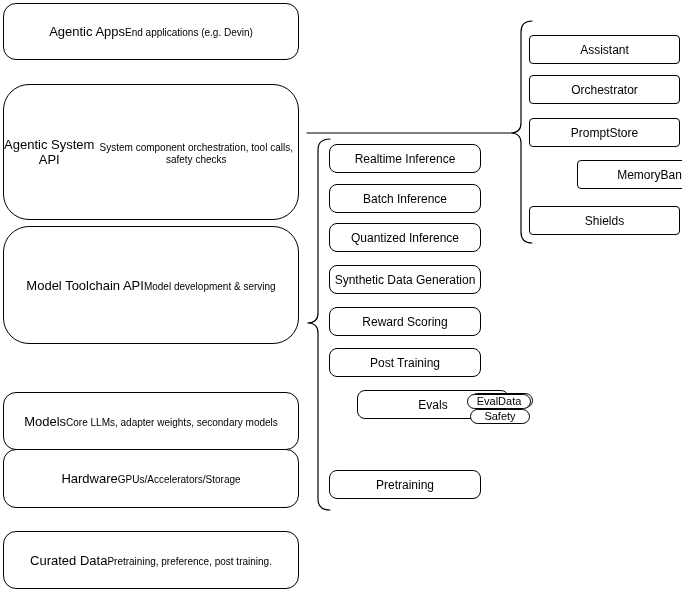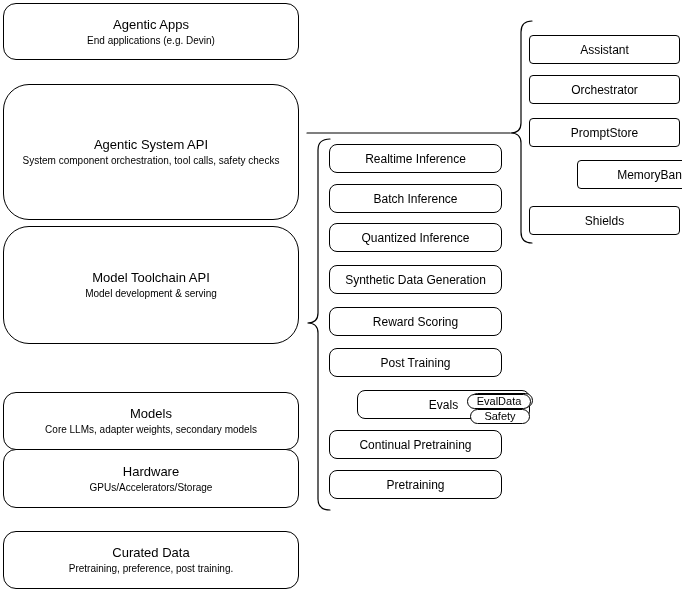--- a/index.html
+++ b/index.html
@@ -9,31 +9,31 @@
     background:#fff;
     font-family:"Liberation Sans", sans-serif;
     color:#000;
     overflow:hidden;
   }
   .node{
     position:absolute;
     box-sizing:border-box;
     background:#fff;
     border:1px solid #000;
-    display:flex;flex-direction:column;
+    display:flex;flex-direction:row;
     align-items:center;justify-content:center;
     text-align:center;
     z-index:2;
   }
   .node .title{font-size:13px;line-height:15px;}
   .node .sub{font-size:10px;line-height:12px;margin-top:3px;}
   .lbox{left:3px;width:296px;border-radius:13px;}
   .bigr{border-radius:26px;}
   .mbox{
-    position:absolute;left:329px;width:173px;height:29px;
+    position:absolute;left:329px;width:152px;height:29px;
     box-sizing:border-box;background:#fff;border:1px solid #000;border-radius:8px;
     display:flex;align-items:center;justify-content:center;
     font-size:12px;z-index:2;text-align:center;
   }
   .rbox{
     position:absolute;left:529px;width:151px;height:29px;
     box-sizing:border-box;background:#fff;border:1px solid #000;border-radius:4px;
     display:flex;align-items:center;justify-content:center;
     font-size:12px;z-index:2;text-align:center;
   }
@@ -87,21 +87,20 @@
     <div class="sub">Pretraining, preference, post training.</div>
   </div>
 
   <div class="mbox" style="top:144px;">Realtime Inference</div>
   <div class="mbox" style="top:184px;">Batch Inference</div>
   <div class="mbox" style="top:223px;">Quantized Inference</div>
   <div class="mbox" style="top:265px;">Synthetic Data Generation</div>
   <div class="mbox" style="top:307px;">Reward Scoring</div>
   <div class="mbox" style="top:348px;">Post Training</div>
   <div class="mbox" style="top:390px;margin-left:28px;">Evals</div>
-  <div class="mbox" style="top:430px;">Continual Pretraining</div>
   <div class="mbox" style="top:470px;">Pretraining</div>
 
   <div class="pill" style="left:470px;top:393px;width:63px;font-weight:bold;">Harness</div>
   <div class="pill" style="left:467px;top:394px;width:64px;">EvalData</div>
   <div class="pill" style="left:470px;top:409px;width:60px;">Safety</div>
 
   <div class="rbox" style="top:35px;">Assistant</div>
   <div class="rbox" style="top:75px;">Orchestrator</div>
   <div class="rbox" style="top:118px;">PromptStore</div>
   <div class="rbox" style="top:160px;margin-left:48px;">MemoryBank</div>

